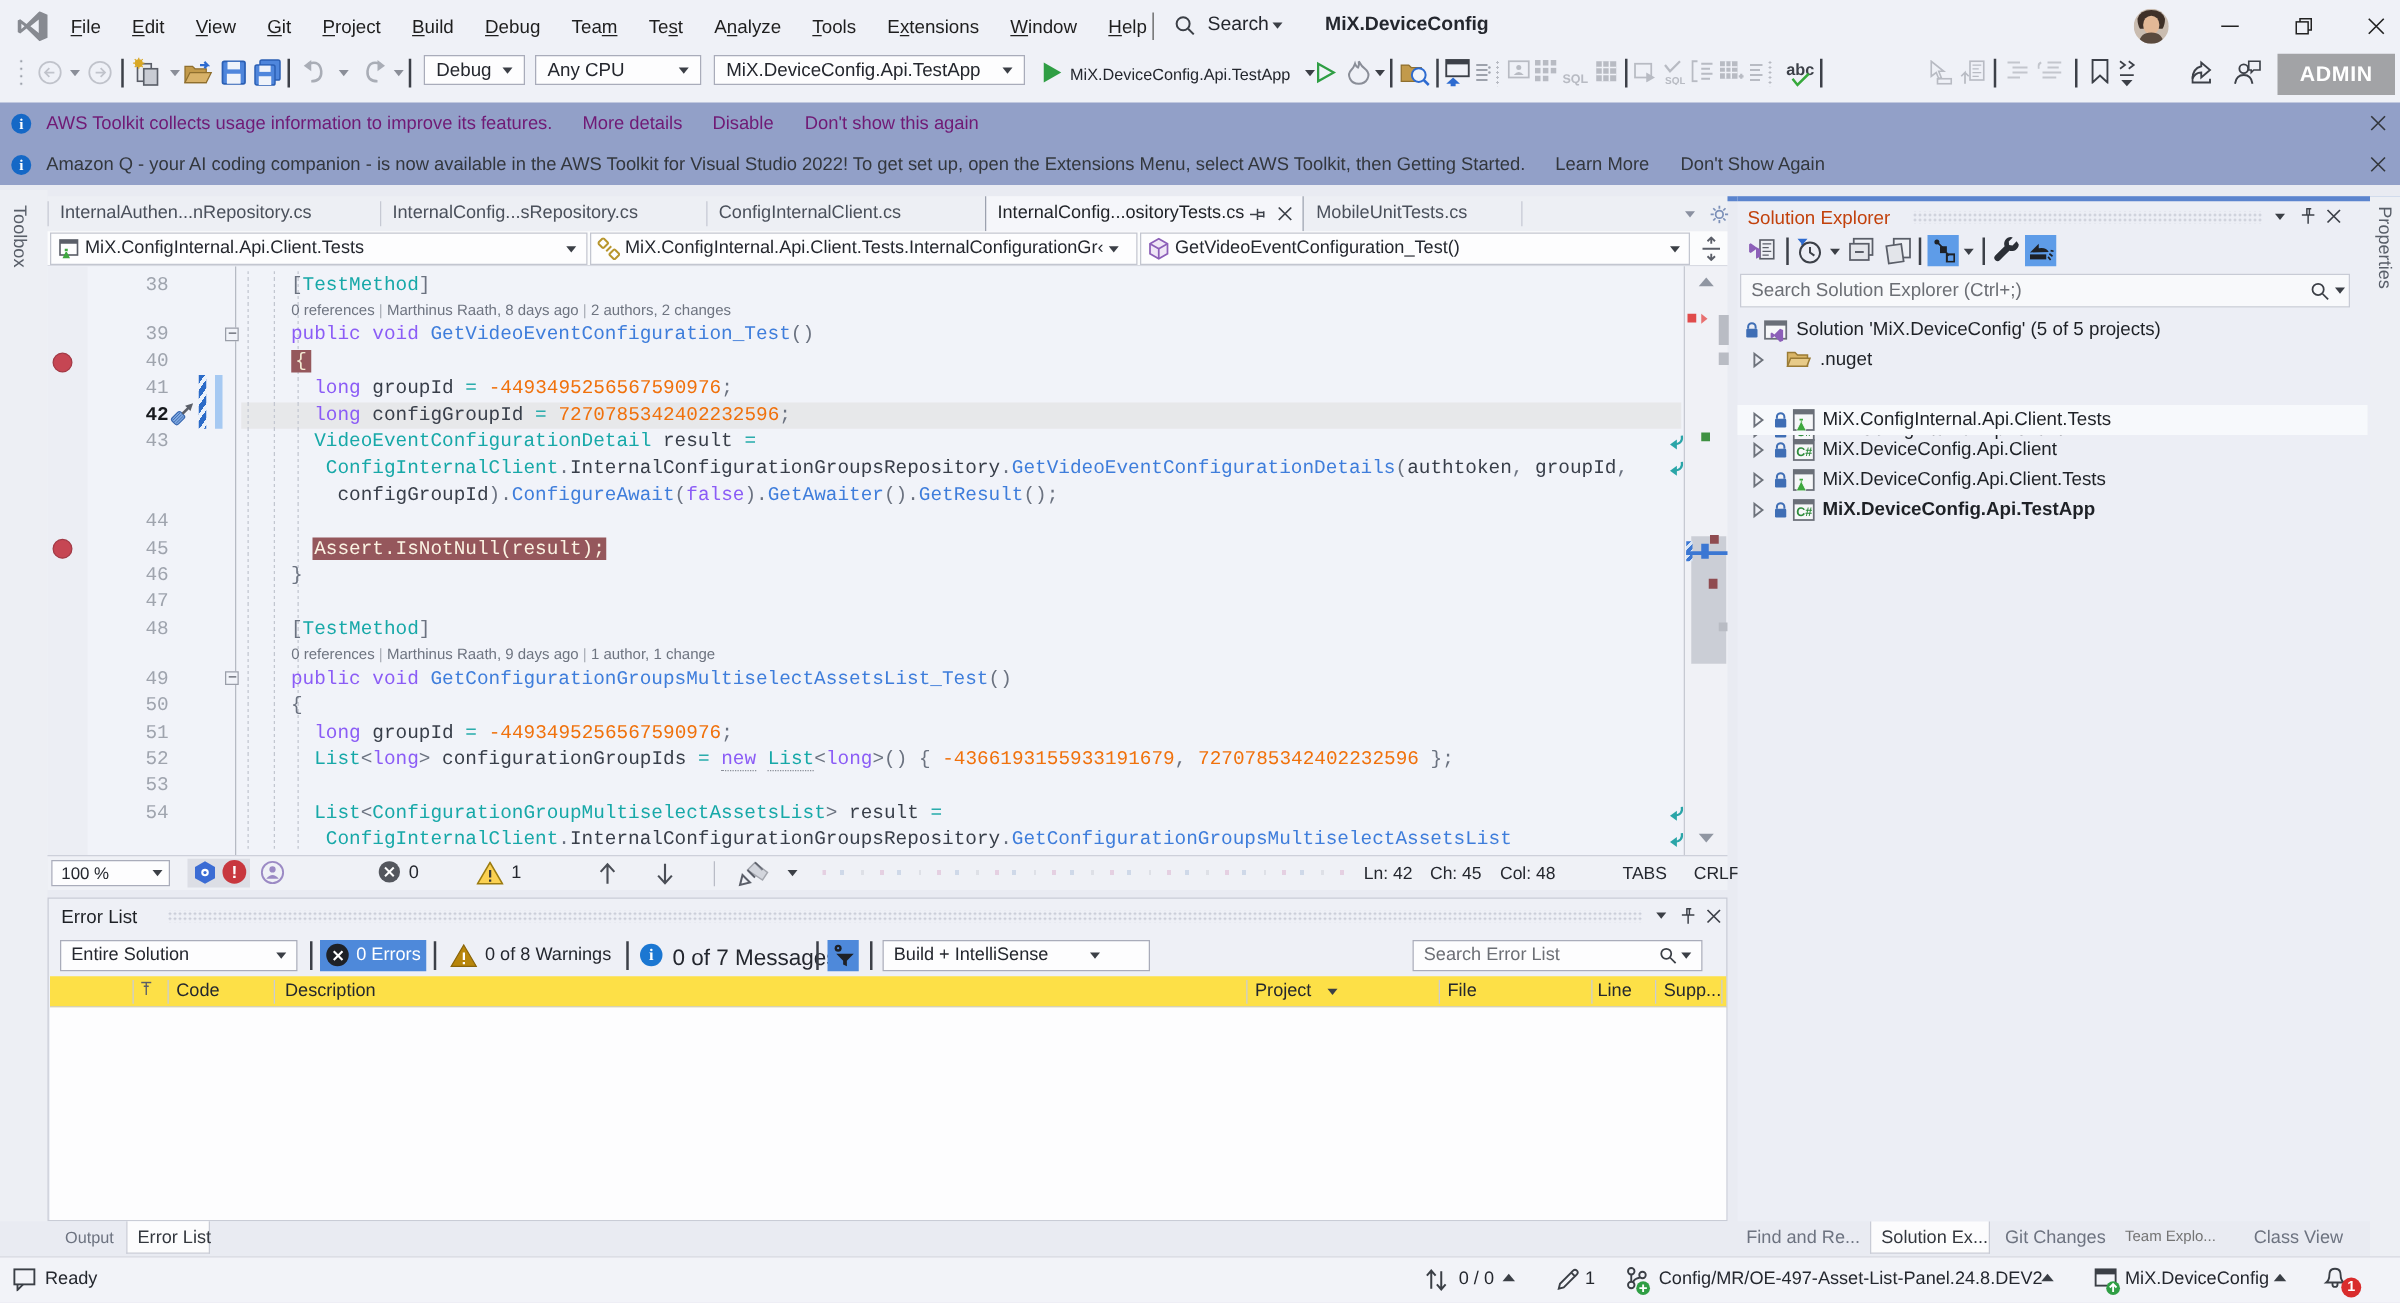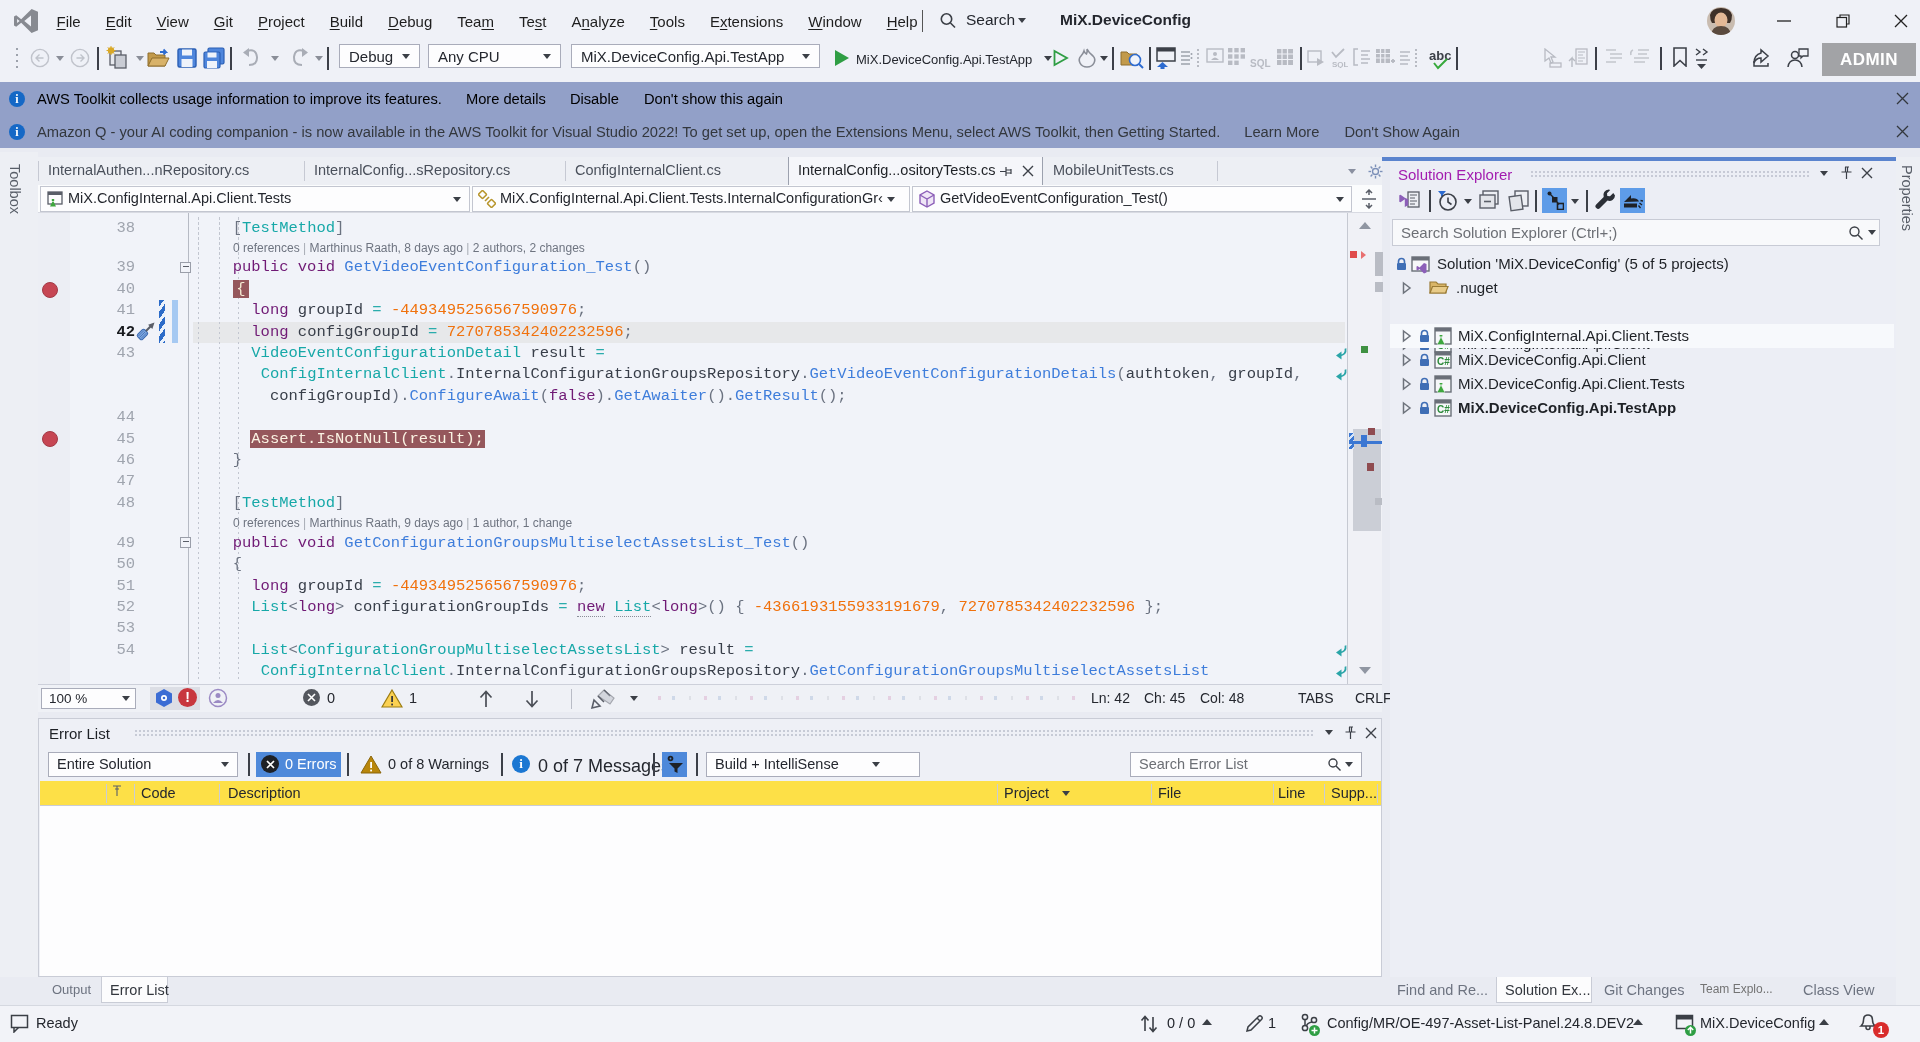--- a/index.html
+++ b/index.html
@@ -1,20 +1,20 @@
 <!DOCTYPE html>
 <html><head>
 <meta charset="utf-8">
 <style>
   html,body{margin:0;padding:0;}
   body{width:1920px;height:1042px;overflow:hidden;font-family:"Liberation Sans",sans-serif;background:#EDEFF5;}
   .abs{position:absolute;}
   #root{position:relative;width:1920px;height:1042px;background:#EDEFF5;}
   .cd{font-family:"Liberation Mono",monospace;font-size:15.5px;white-space:pre;}
-  .k{color:#701a75;} .t{color:#17A8A8;} .m{color:#3E7DDB;} .n{color:#F0710C;}
+  .k{color:#8b5cf6;} .t{color:#17A8A8;} .m{color:#3E7DDB;} .n{color:#F0710C;}
   .o{color:#2AACAC;} .p{color:#6B7280;} .i{color:#383E49;}
   .tri-d{width:0;height:0;border:4px solid transparent;border-top:5px solid #3B3F46;border-bottom:none;}
   #menus span{margin:0 12.5px;}
   #menus u{text-decoration-thickness:1px;text-underline-offset:2px;}
   .combo{height:24px;background:#FDFDFE;border:1px solid #A9ACBA;font-size:15px;color:#24272E;line-height:24px;padding-left:9px;box-sizing:border-box;}
   .combo::after{content:"";position:absolute;right:9px;top:9px;width:0;height:0;border:4px solid transparent;border-top:5px solid #3B3F46;border-bottom:none;}
   .tabt{position:absolute;top:5px;font-size:14.5px;color:#4A505B;}
   .tabsep{position:absolute;top:4px;width:1px;height:20px;background:#C6C9D3;}
   .navbox{position:absolute;top:1px;height:26px;background:#FDFDFE;border:1px solid #C3C6D0;box-sizing:border-box;}
   .navt{position:absolute;top:5px;font-size:14.5px;color:#24272E;}
@@ -278,21 +278,21 @@
       </svg>
     <svg class="abs" style="left:1787px;top:5px" width="22" height="22" viewBox="0 0 22 22">
         <circle cx="8" cy="8" r="3.5" fill="none" stroke="#3C4048" stroke-width="1.5"></circle>
         <path d="M1 20 q1-7 7-7 q6 0 7 7" fill="none" stroke="#3C4048" stroke-width="1.5"></path>
         <path d="M12 2 h9 v7 h-5 l-2 2 v-2 h-2 z" fill="#EFF1F7" stroke="#3C4048" stroke-width="1.3"></path>
       </svg>
     <div class="abs" style="left:1822px;top:1px;width:94px;height:33px;background:#A2A3A6;color:#FFFFFF;font-weight:bold;font-size:17px;display:flex;align-items:center;justify-content:center;letter-spacing:0.5px;">ADMIN</div>
   </div>
   <div id="infobars" class="abs" style="left:0;top:82px;width:1920px;height:66px;background:#92A0C8;">
     <div class="abs" style="left:9px;top:9px;width:16px;height:16px;border-radius:50%;background:#1568C6;color:#fff;font-size:12px;font-weight:bold;text-align:center;line-height:16px;font-family:'Liberation Serif',serif;">i</div>
-    <div class="abs" style="left:37px;top:9px;font-size:14.7px;color:#000000;">AWS Toolkit collects usage information to improve its features.<span style="margin-left:24px;">More details</span><span style="margin-left:24px;">Disable</span><span style="margin-left:25px;">Don't show this again</span></div>
+    <div class="abs" style="left:37px;top:9px;font-size:14.7px;color:#701a75;">AWS Toolkit collects usage information to improve its features.<span style="margin-left:24px;">More details</span><span style="margin-left:24px;">Disable</span><span style="margin-left:25px;">Don't show this again</span></div>
     <svg class="abs" style="left:1896px;top:10px" width="13" height="13" viewBox="0 0 13 13">
         <path d="M1 1 L12 12 M12 1 L1 12" stroke="#33373D" stroke-width="1.3"></path>
       </svg>
     <div class="abs" style="left:9px;top:42px;width:16px;height:16px;border-radius:50%;background:#1568C6;color:#fff;font-size:12px;font-weight:bold;text-align:center;line-height:16px;font-family:'Liberation Serif',serif;">i</div>
     <div class="abs" style="left:37px;top:42px;font-size:14.7px;color:#33373D;">Amazon Q - your AI coding companion - is now available in the AWS Toolkit for Visual Studio 2022! To get set up, open the Extensions Menu, select AWS Toolkit, then Getting Started.<span style="margin-left:24px;">Learn More</span><span style="margin-left:25px;">Don't Show Again</span></div>
     <svg class="abs" style="left:1896px;top:43px" width="13" height="13" viewBox="0 0 13 13">
         <path d="M1 1 L12 12 M12 1 L1 12" stroke="#33373D" stroke-width="1.3"></path>
       </svg>
   </div>
   <div id="main" class="abs" style="left:0;top:148px;width:1920px;height:857px;background:#E9EBF2;"></div>
@@ -567,21 +567,21 @@
     <div class="abs" style="left:1496px;top:0px;width:96px;height:26px;background:#FCFCFD;border:1px solid #C9CCD6;border-top:none;box-sizing:border-box;"></div>
     <div class="abs" style="left:1505px;top:5px;font-size:14.5px;color:#33373E;">Solution Ex...</div>
     <div class="abs" style="left:1604px;top:5px;font-size:14.5px;color:#6D7380;">Git Changes</div>
     <div class="abs" style="left:1700px;top:5px;font-size:12px;color:#737373;">Team Explo...</div>
     <div class="abs" style="left:1803px;top:5px;font-size:14.5px;color:#6D7380;">Class View</div>
   </div>
 
   <div class="abs" style="left:1382px;top:157px;width:538px;height:4px;background:#5B84CE;"></div>
   <div id="solexp" class="abs" style="left:1390px;top:157px;width:506px;height:820px;background:#ECEEF5;">
     <div class="abs" style="left:0;top:0;width:506px;height:4px;background:#5B84CE;"></div>
-    <div class="abs" style="left:8px;top:9px;font-size:15px;color:#a21caf;">Solution Explorer</div>
+    <div class="abs" style="left:8px;top:9px;font-size:15px;color:#c2410c;">Solution Explorer</div>
     <div class="abs dotted-tex" style="left:140px;top:12px;width:280px;height:10px;"></div>
     <div class="abs tri-d" style="left:430px;top:14px;"></div>
     <svg class="abs" style="left:450px;top:9px" width="13" height="14" viewBox="0 0 13 14">
         <path d="M5 1 h4 M5.5 1 v5 h-4 l10 0 h-4 v-5 M6.5 6 v7" stroke="#3C4048" stroke-width="1.2" fill="none"></path>
       </svg>
     <svg class="abs" style="left:471px;top:10px" width="12" height="12" viewBox="0 0 12 12">
         <path d="M1 1 L11 11 M11 1 L1 11" stroke="#3C4048" stroke-width="1.4"></path>
       </svg>
 
     <svg class="abs" style="left:9px;top:33px" width="22" height="22" viewBox="0 0 22 22">

